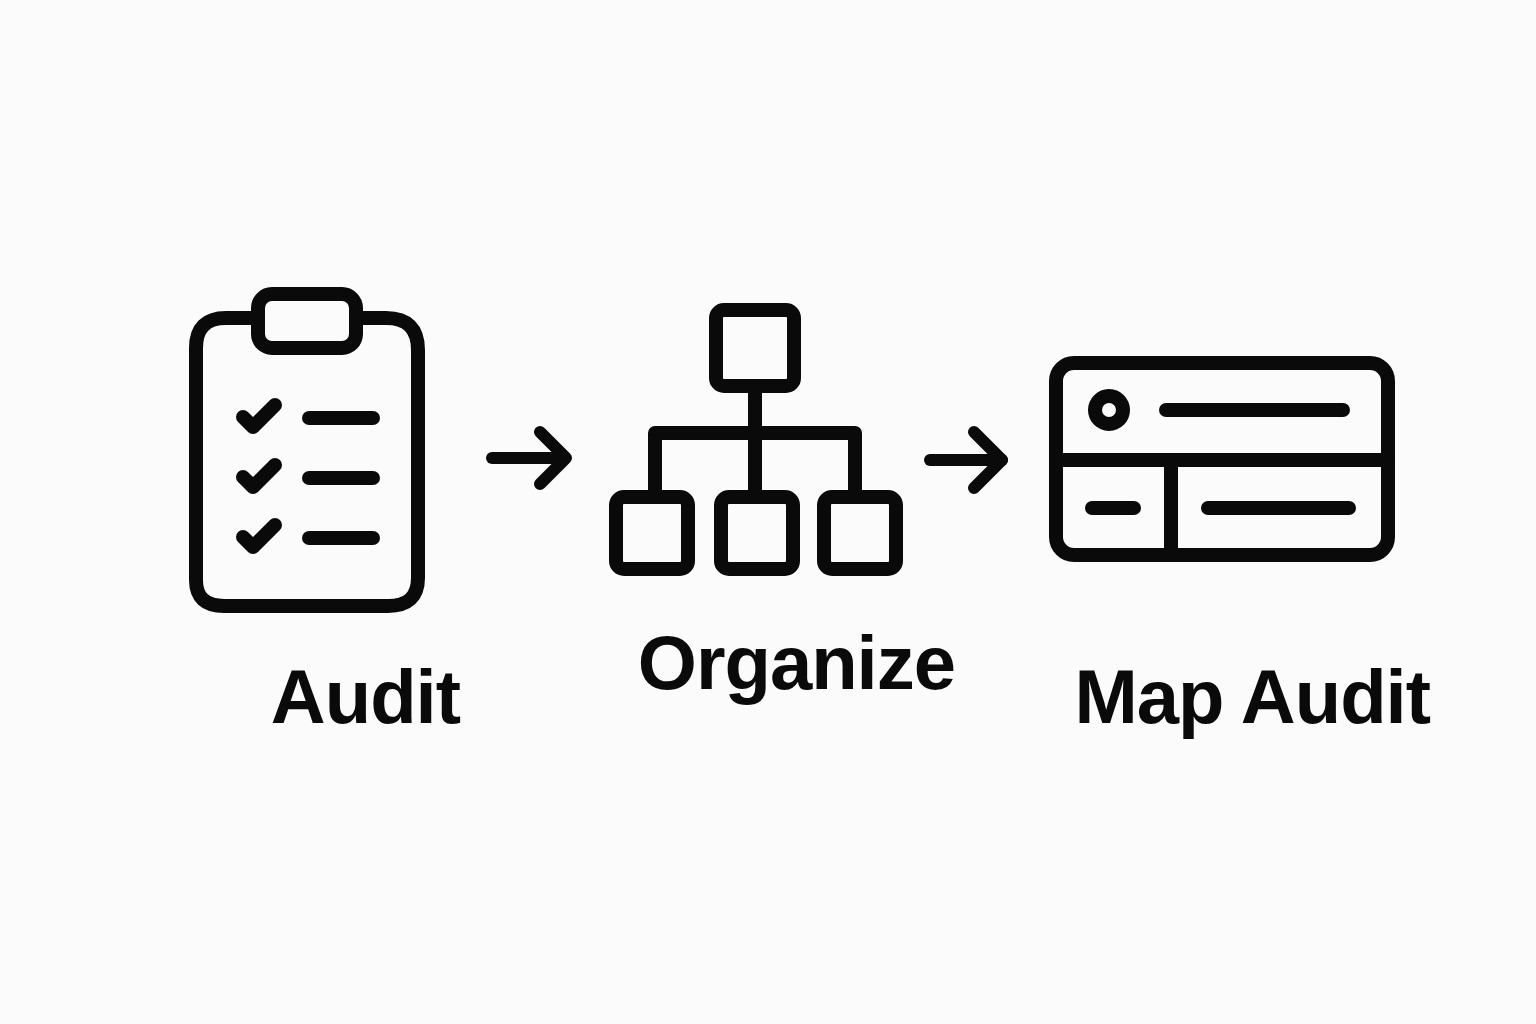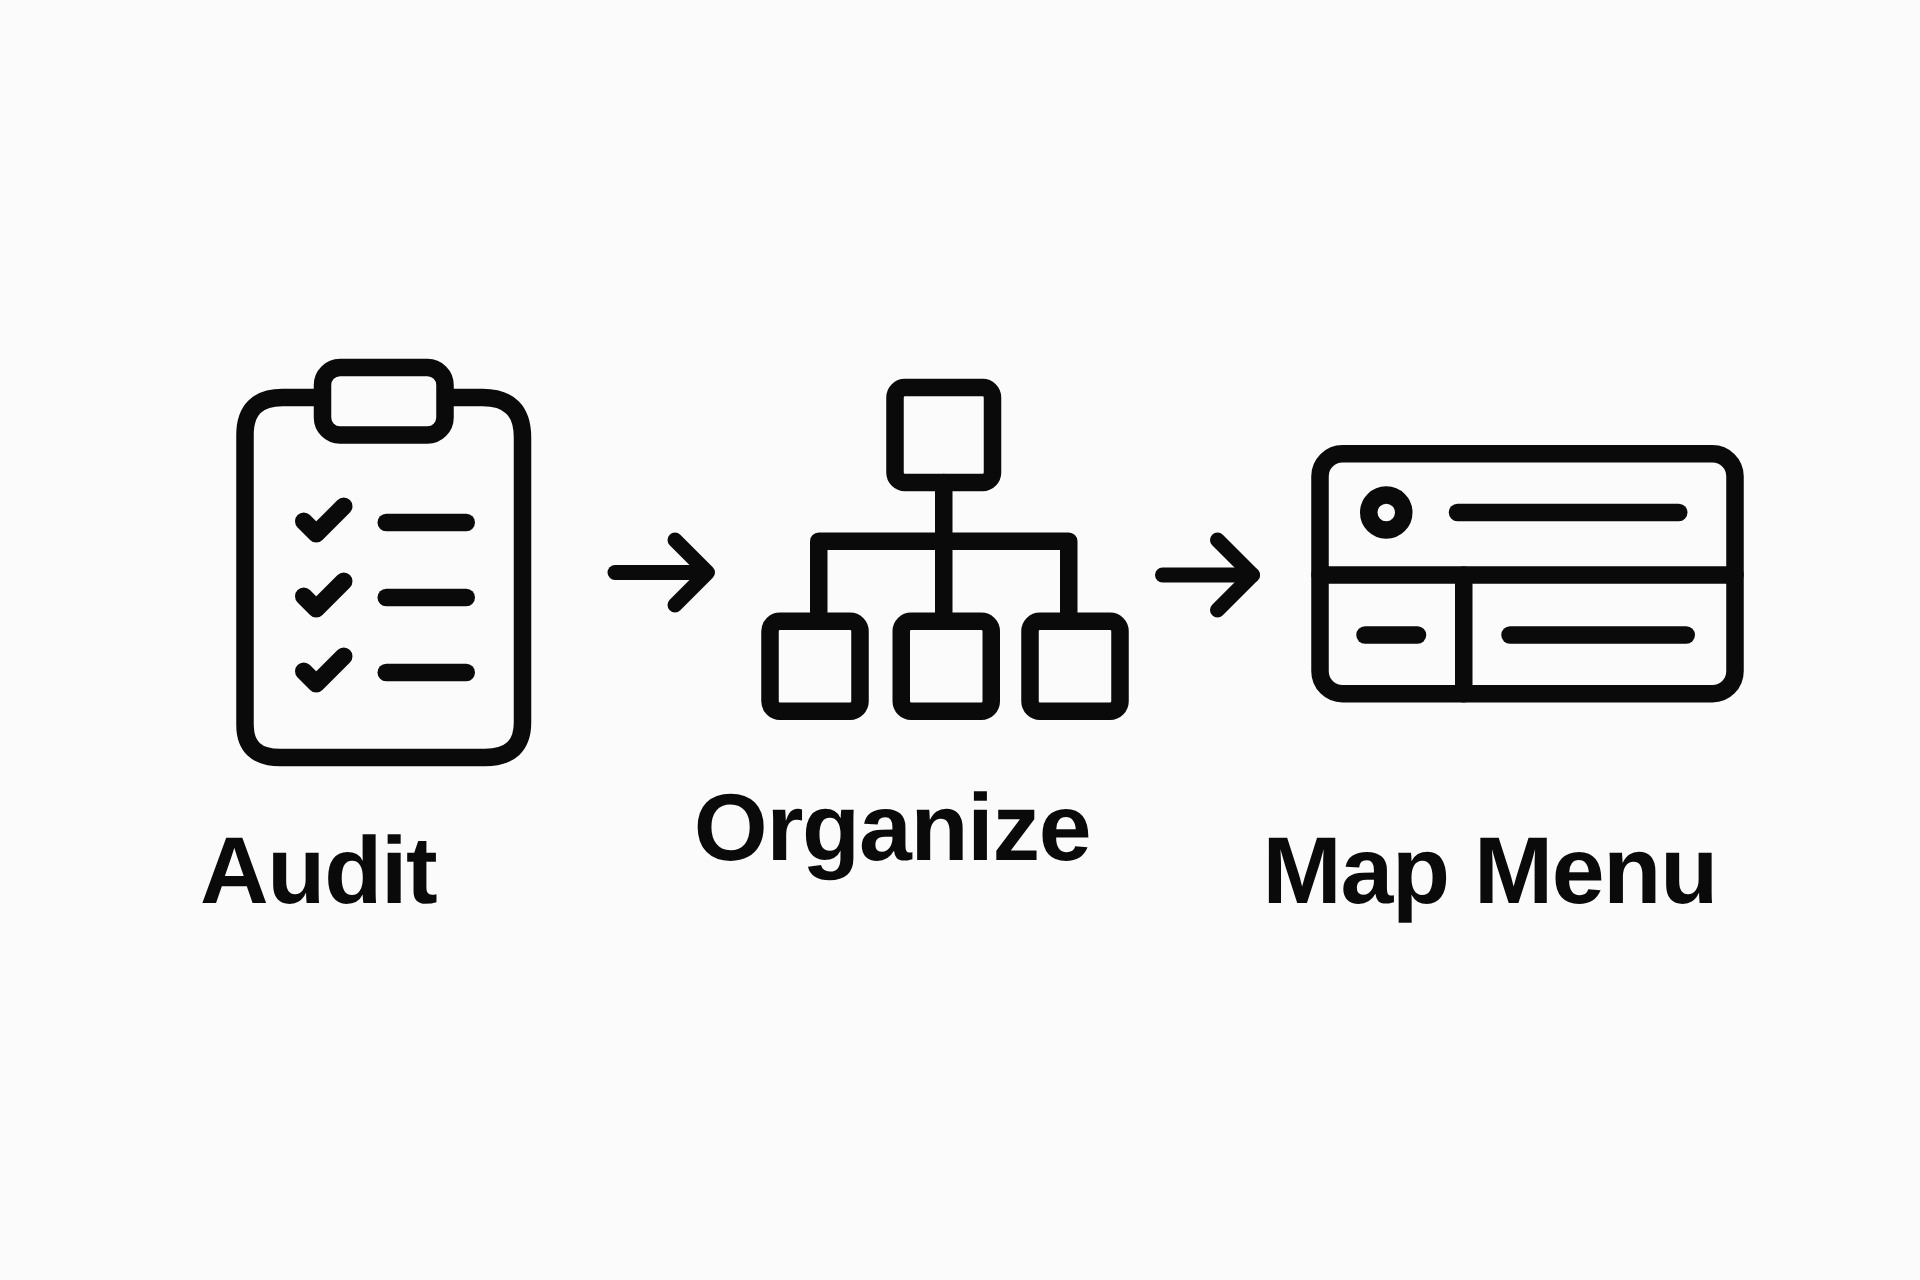--- a/index.html
+++ b/index.html
@@ -13,21 +13,21 @@
     body { position: relative; font-family: "Liberation Sans", "DejaVu Sans", sans-serif; }
     .icon { position: absolute; }
     .label {
       position: absolute;
       font-family: "Liberation Sans", "DejaVu Sans", sans-serif;
       font-weight: 700;
       font-size: 76px;
       color: #0a0a0a;
       line-height: 1;
       white-space: nowrap;
-      text-align: left;
+      text-align: right;
       letter-spacing: -1px;
     }
     svg { overflow: visible; }
   </style>
 </head>
 <body>
 
 <div class="icon" style="left:180px; top:280px; width:260px; height:340px;">
   <svg width="260" height="340" viewBox="0 0 260 340" fill="none" stroke="#0a0a0a" stroke-width="14" stroke-linecap="round" stroke-linejoin="round">
 
@@ -78,13 +78,13 @@
     <path d="M131 110 V205"></path>
     <circle cx="69" cy="60" r="14"></circle>
     <path d="M126 60 H303"></path>
     <path d="M52 158 H94"></path>
     <path d="M168 158 H309"></path>
   </svg>
 </div>
 
 <div class="label" style="left:160px; top:659px; width:300px;">Audit</div>
 <div class="label" style="left:555px; top:625px; width:400px;">Organize</div>
-<div class="label" style="left:1010px; top:659px; width:420px;">Map Menu</div>
+<div class="label" style="left:1010px; top:659px; width:420px;">Map Audit</div>
 
 </body></html>

